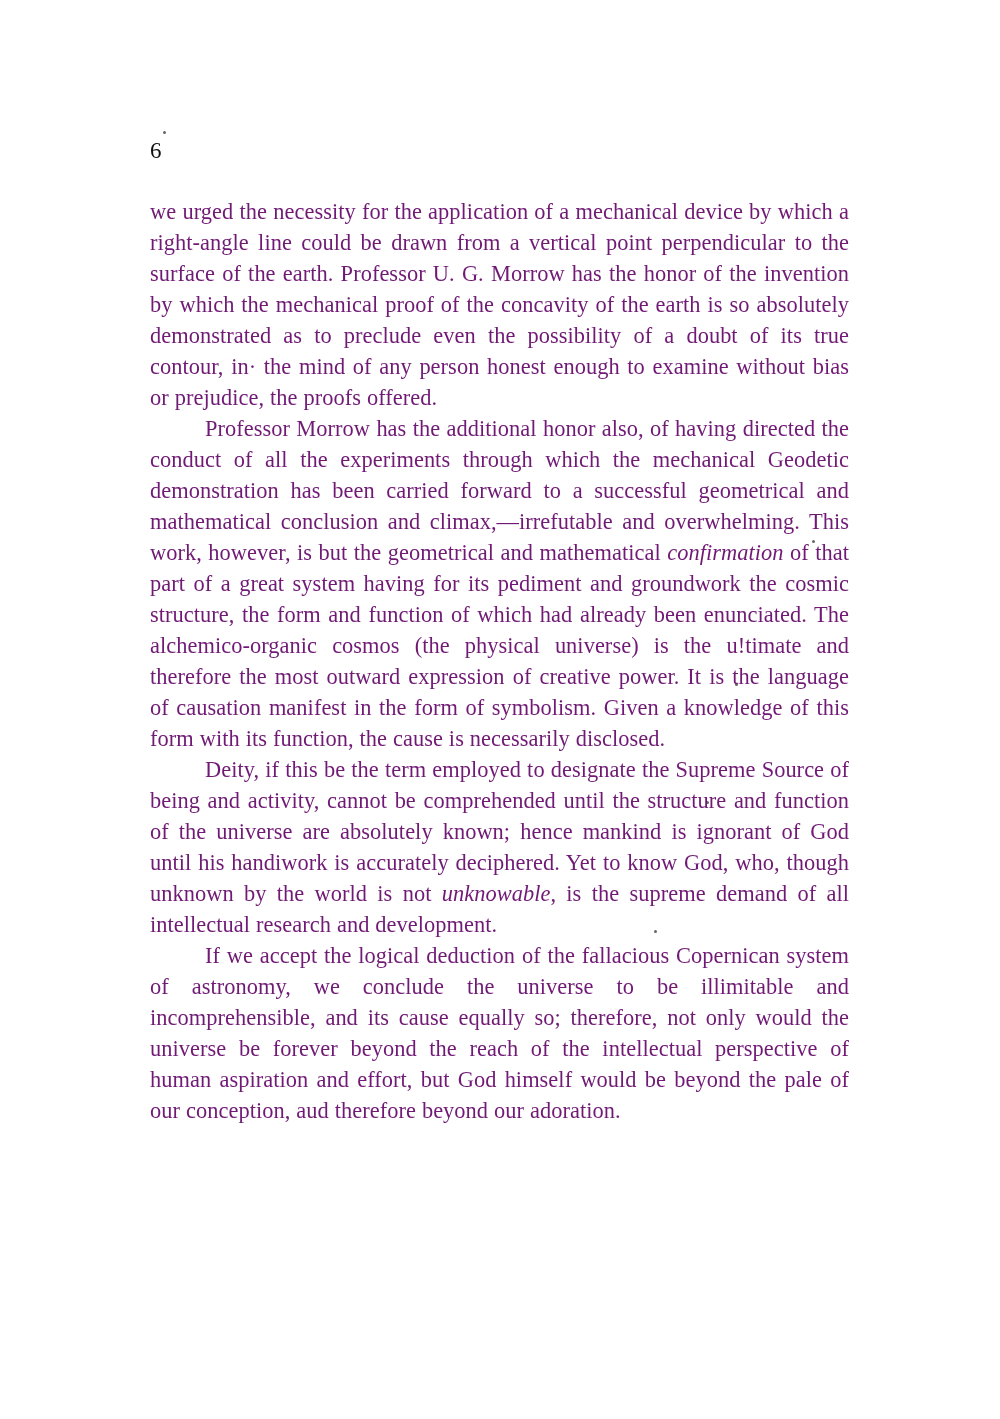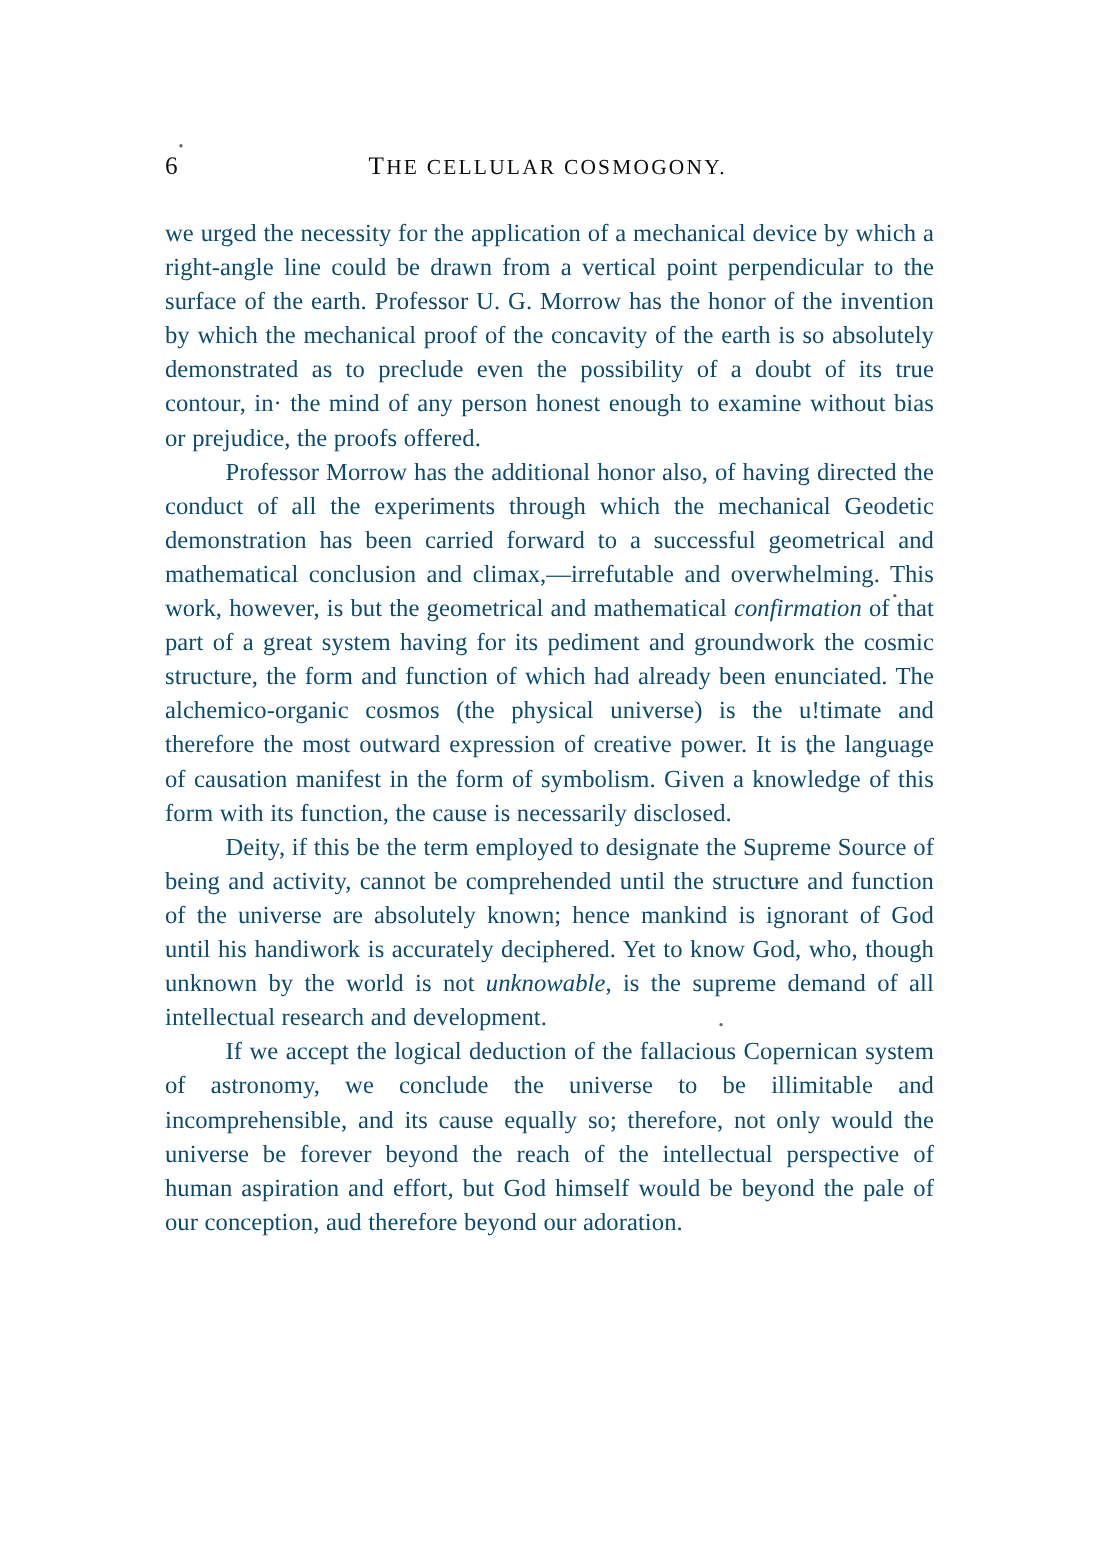--- a/index.html
+++ b/index.html
@@ -64,21 +64,21 @@
   p.para {
     margin: 0;
     padding: 0;
     text-align: justify;
     text-align-last: left;
     text-indent: 55px;
     font-size: 22.4px;
     line-height: 31.0px;
     letter-spacing: 0.05px;
     word-spacing: 0.3px;
-    color: #0c4a6e;
+    color: #701a75;
     -webkit-hyphens: none;
     hyphens: none;
   }
   p.para.cont {
     text-indent: 0;
   }
   p.para i {
   }
 
   
@@ -89,21 +89,20 @@
     opacity: 0.72;
   }
 </style>
 </head>
 <body>
 
 <div class="page">
 
   <div class="running-head">
     <span class="folio">6</span>
-    <span class="head-title"><span class="cap">T</span><span>HE CELLULAR COSMOGONY.</span></span>
   </div>
 
   <div class="speck" style="left:163px; top:131px; width:3px; height:3px;"></div>
   <div class="speck" style="left:812px; top:540px; width:3px; height:3px;"></div>
   <div class="speck" style="left:735px; top:683px; width:3px; height:3px;"></div>
   <div class="speck" style="left:706px; top:801px; width:3px; height:3px;"></div>
   <div class="speck" style="left:654px; top:930px; width:3px; height:3px;"></div>
 
   <div class="textblock">
     <p class="para cont" id="para-0"><span>we urged the necessity for the application of a mechanical device by which a right-angle line could be drawn from a vertical point perpendicular to the surface of the earth.  Professor U. G. Morrow has the honor of the invention by which the mechanical proof of the concavity of the earth is so absolutely demonstrated as to preclude even the possibility of a doubt of its true contour, in· the mind of any person honest enough to examine without bias or prejudice, the proofs offered.</span></p>

